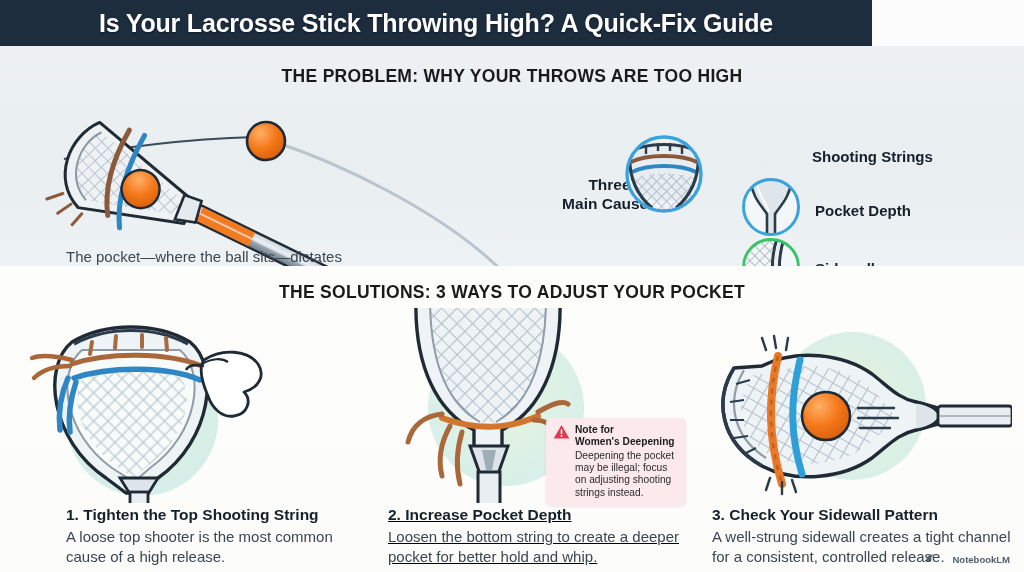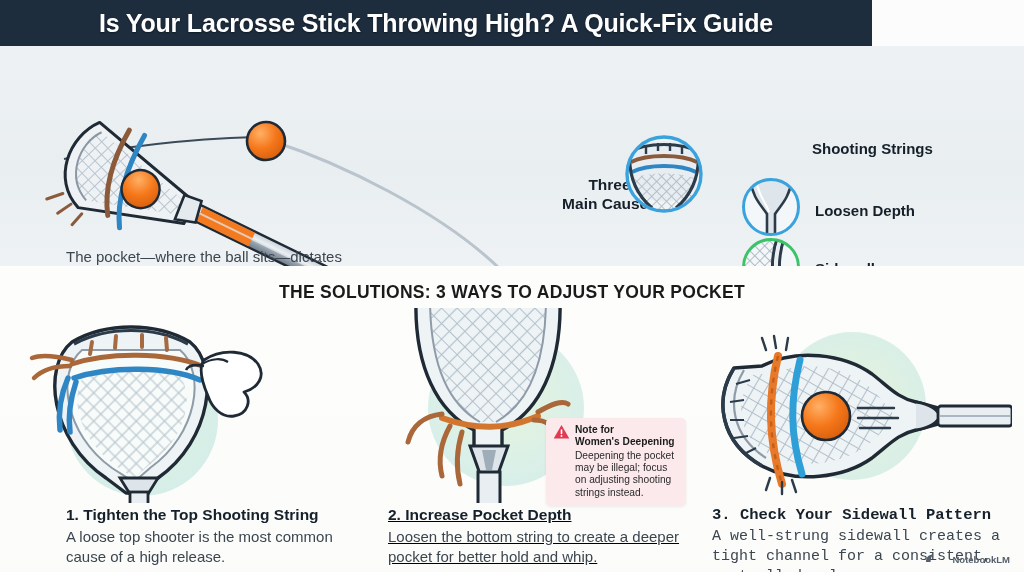--- a/index.html
+++ b/index.html
@@ -55,36 +55,36 @@
   
   #causes { position: absolute; left: 540px; top: 82px; width: 470px; height: 170px; }
   #causes-label {
     position: absolute; left: 12px; top: 48px; width: 115px;
     text-align: center; font-size: 15.5px; font-weight: bold; color: #16202a;
     line-height: 1.22;
   }
   .cause-item { position: absolute; display: flex; align-items: center; }
   .cause-label { font-size: 15px; font-weight: bold; color: #16202a; white-space: nowrap; }
   #cause-0 { left: 82px; top: 4px; }
-  #cause-0 .cause-label { position: absolute; left: 190px; top: 8px; }
+  #cause-0 .cause-label { position: absolute; left: 190px; top: 16px; }
   #cause-1 { left: 200px; top: 48px; }
   #cause-1 .cause-label { position: absolute; left: 75px; top: 26px; }
   #cause-2 { left: 200px; top: 108px; }
   #cause-2 .cause-label { position: absolute; left: 75px; top: 24px; }
 
   
   #solutions {
     position: absolute; left: 0; top: 266px; width: 1024px; height: 393px;
     background: linear-gradient(180deg,#fdfdfc 0%, #fbfcfa 100%);
   }
   #solutions .section-head { top: 16px; }
   .sol-col { position: absolute; top: 42px; width: 320px; height: 250px; }
   #sol-0 { left: 16px; }
   #sol-1 { left: 356px; }
-  #sol-2 { left: 692px; font-family: Liberation Mono, monospace; }
+  #sol-2 { left: 692px; }
   .sol-art { position: relative; width: 320px; height: 195px; }
   .sol-caption { position: absolute; top: 198px; left: 0; width: 300px; }
   #sol-0 .sol-caption { left: 50px; }
   #sol-1 .sol-caption { left: 32px; text-decoration: underline; }
   #sol-2 .sol-caption { left: 20px; }
 
   
   #note-box {
     position: absolute; left: 546px; top: 418px; width: 140px;
     background: #fbe9ec; border-radius: 5px;
@@ -107,20 +107,21 @@
 <body>
 
 <div id="page">
 
   <div id="titlebar">
     <div class="title">Is Your Lacrosse Stick Throwing High? A Quick-Fix Guide</div>
   </div>
 
   <div id="problem">
 
+    <div class="section-head">THE PROBLEM: WHY YOUR THROWS ARE TOO HIGH</div>
 
     <div id="stick-illus">
       <svg width="520" height="200" viewBox="0 0 520 200">
         <defs>
           <linearGradient id="shaftG" x1="0" y1="0" x2="0" y2="1">
             <stop offset="0%" stop-color="#c6ced6"></stop>
             <stop offset="42%" stop-color="#eef2f5"></stop>
             <stop offset="58%" stop-color="#9aa6b2"></stop>
             <stop offset="100%" stop-color="#6d7a87"></stop>
           </linearGradient>
@@ -220,21 +221,21 @@
                 </clipPath>
               </defs>
             <circle cx="31" cy="31" r="27.5" fill="#f4f7f9"></circle>
             <g clip-path="url(#c1)">
               <path d="M10 2 C 12 22, 22 30, 27 38 L27 62 L35 62 L35 38 C 40 30, 50 22, 52 2" fill="#dfe6eb" stroke="#2b3b49" stroke-width="2.6" stroke-linejoin="round"></path>
               <path d="M16 3 C 18 20, 27 28, 29 36" fill="none" stroke="#ffffff" stroke-width="2"></path>
             </g>
             <circle cx="31" cy="31" r="27.5" fill="none" stroke="#3aa3dd" stroke-width="3"></circle>
           </svg>
         </span>
-        <span class="cause-label">Loosen Depth</span>
+        <span class="cause-label">Pocket Depth</span>
       </div>
 
       <div class="cause-item" id="cause-2">
         <span>
           <svg width="62" height="62" viewBox="0 0 62 62">
             <defs>
               <clipPath id="c2">
                   <circle cx="31" cy="31" r="27.5"></circle>
                 </clipPath>
               <pattern id="meshP3" width="7" height="7" patternUnits="userSpaceOnUse" patternTransform="rotate(45)">

